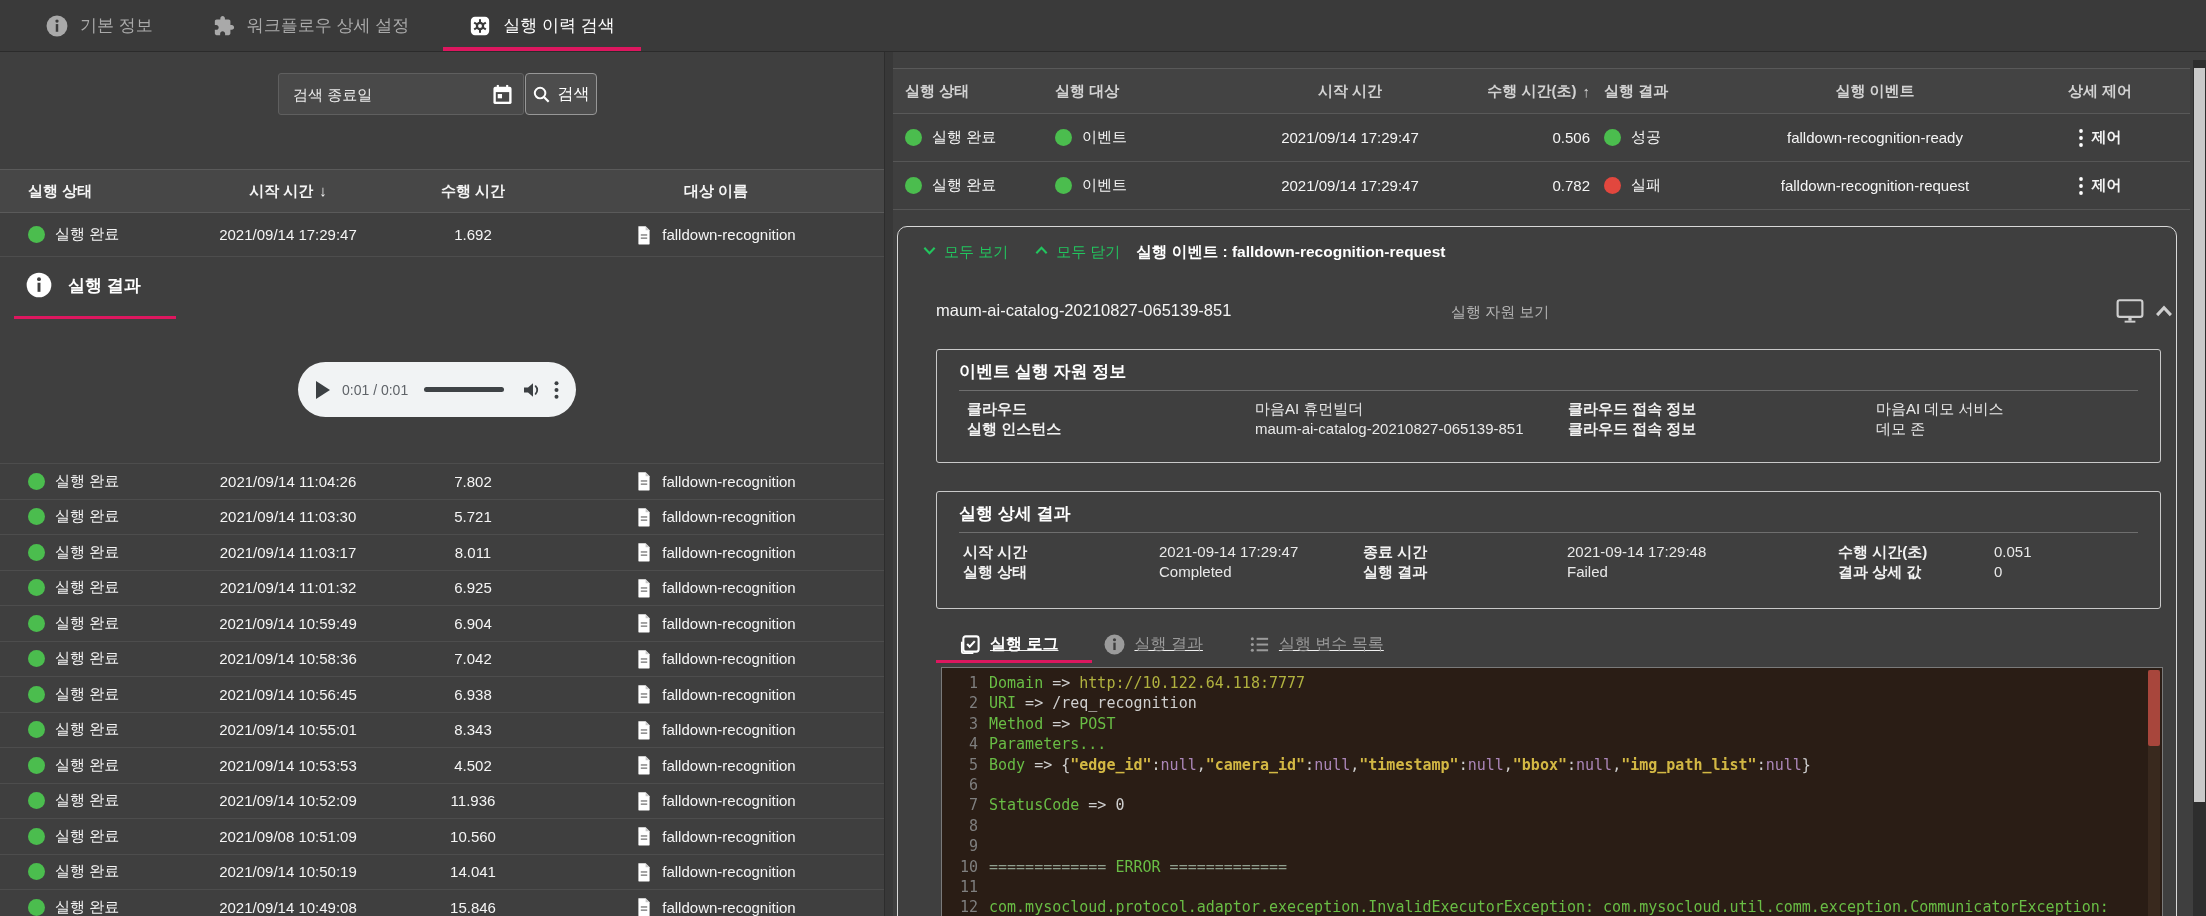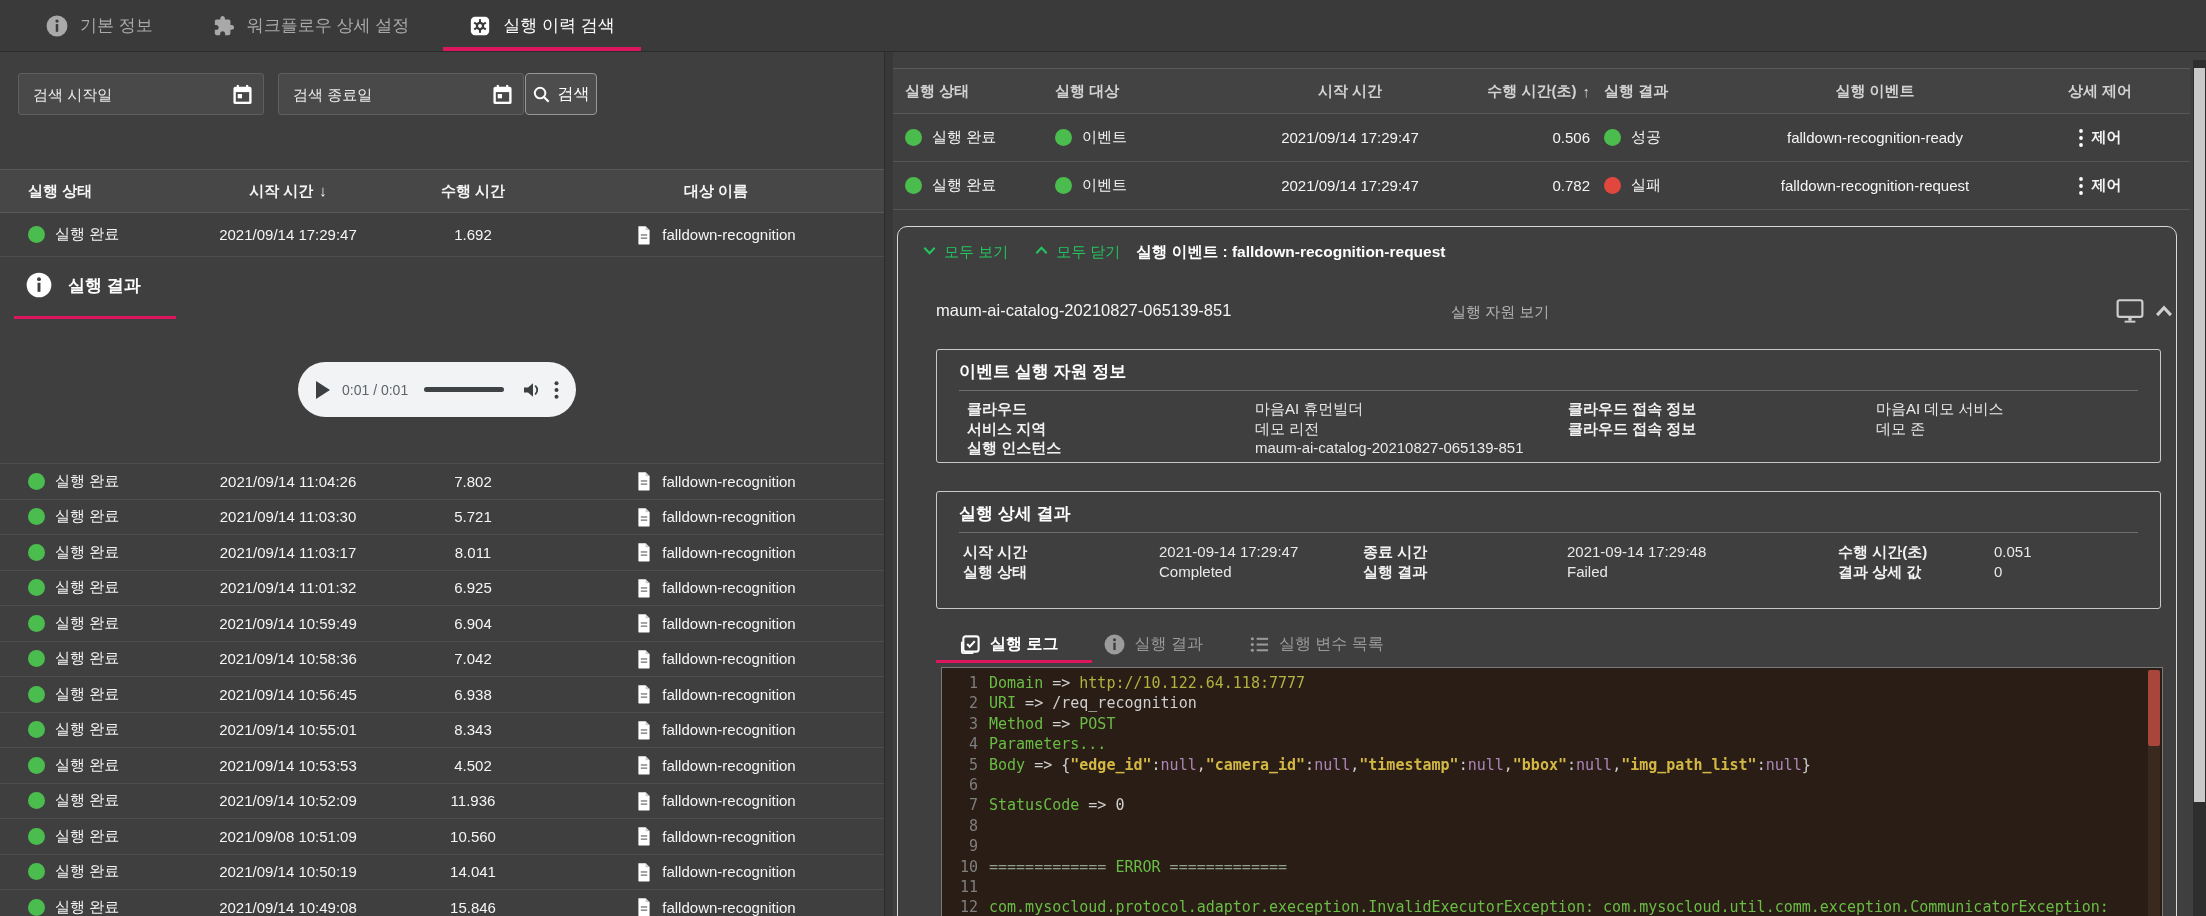--- a/index.html
+++ b/index.html
@@ -109,21 +109,21 @@
   .frow { display:grid; font-size:15px; line-height:19.5px; }
   .flabel { font-weight:bold; color:#f2f2f2; }
   .fvalue { color:#e9e9e9; }
   .rpanel .g1 { left:22px; } .rpanel .g1 .frow { grid-template-columns:288px auto; }
   .rpanel .g2 { left:623px; } .rpanel .g2 .frow { grid-template-columns:308px auto; }
   .xpanel .fgroup { top:50px; } .xpanel .frow { line-height:20px; }
   .xpanel .g1 { left:18px; }  .xpanel .g1 .frow { grid-template-columns:196px auto; }
   .xpanel .g2 { left:418px; } .xpanel .g2 .frow { grid-template-columns:204px auto; }
   .xpanel .g3 { left:893px; } .xpanel .g3 .frow { grid-template-columns:156px auto; }
 
-  .log-tabs { position:absolute; left:62px; top:402px; display:flex; gap:46px; align-items:center; height:30px; }
+  .log-tabs { position:absolute; left:62px; top:402px; display:flex; gap:46px; align-items:center; height:30px;text-decoration:underline; }
   .ltab { display:flex; align-items:center; gap:9px; color:#9b9b9b; font-size:16px; cursor:pointer; }
   .ltab.active { color:#ffffff; font-weight:bold; }
   .ltab .licon { width:21px; height:21px; display:inline-flex; }
   .ltab .licon svg { width:100%; height:100%; }
   .log-underline { position:absolute; left:38px; top:433px; width:156px; height:3px; background:#dd175f; }
 
   .log-box { position:absolute; left:43px; top:440px; width:1222px; height:290px;
              background:#2a1d15; border:1px solid #7a7a7a; overflow:hidden; }
   #log-lines { padding-top:5px; font-family:"DejaVu Sans Mono","Liberation Mono",monospace;
                font-size:15px; line-height:20.4px; white-space:pre; }
@@ -175,32 +175,20 @@
           </svg>
       </span>
       <span class="tlabel">실행 이력 검색</span>
     </div>
   </header>
 
   <div class="panel-seam"></div>
 
   <section class="left-panel">
 
-    <div class="dateinput" id="inp-start">
-      <input placeholder="검색 시작일" style="">
-      <span class="cal">
-        <svg viewBox="0 0 22 22">
-            <rect x="5" y="1" width="2.2" height="4.5" fill="currentColor"></rect>
-            <rect x="14.8" y="1" width="2.2" height="4.5" fill="currentColor"></rect>
-            <rect x="1.5" y="3" width="19" height="18" rx="2" fill="currentColor"></rect>
-            <rect x="4" y="8.5" width="14" height="10" fill="#494949"></rect>
-            <rect x="6" y="10.5" width="4.5" height="4.5" fill="currentColor"></rect>
-          </svg>
-      </span>
-    </div>
     <div class="dateinput" id="inp-end">
       <input placeholder="검색 종료일" style="">
       <span class="cal">
         <svg viewBox="0 0 22 22">
             <rect x="5" y="1" width="2.2" height="4.5" fill="currentColor"></rect>
             <rect x="14.8" y="1" width="2.2" height="4.5" fill="currentColor"></rect>
             <rect x="1.5" y="3" width="19" height="18" rx="2" fill="currentColor"></rect>
             <rect x="4" y="8.5" width="14" height="10" fill="#494949"></rect>
             <rect x="6" y="10.5" width="4.5" height="4.5" fill="currentColor"></rect>
           </svg>
@@ -631,24 +619,20 @@
       <div class="panel rpanel">
         <div class="ptitle">이벤트 실행 자원 정보</div>
         <div class="pdiv"></div>
         <div id="res-fields">
             <div class="fgroup g1">
               <div class="frow">
                 <span class="flabel">클라우드</span>
                 <span class="fvalue">마음AI 휴먼빌더</span>
               </div>
               <div class="frow">
-                <span class="flabel">서비스 지역</span>
-                <span class="fvalue">데모 리전</span>
-              </div>
-              <div class="frow">
                 <span class="flabel">실행 인스턴스</span>
                 <span class="fvalue">maum-ai-catalog-20210827-065139-851</span>
               </div>
             </div>
             <div class="fgroup g2">
               <div class="frow">
                 <span class="flabel">클라우드 접속 정보</span>
                 <span class="fvalue">마음AI 데모 서비스</span>
               </div>
               <div class="frow">

